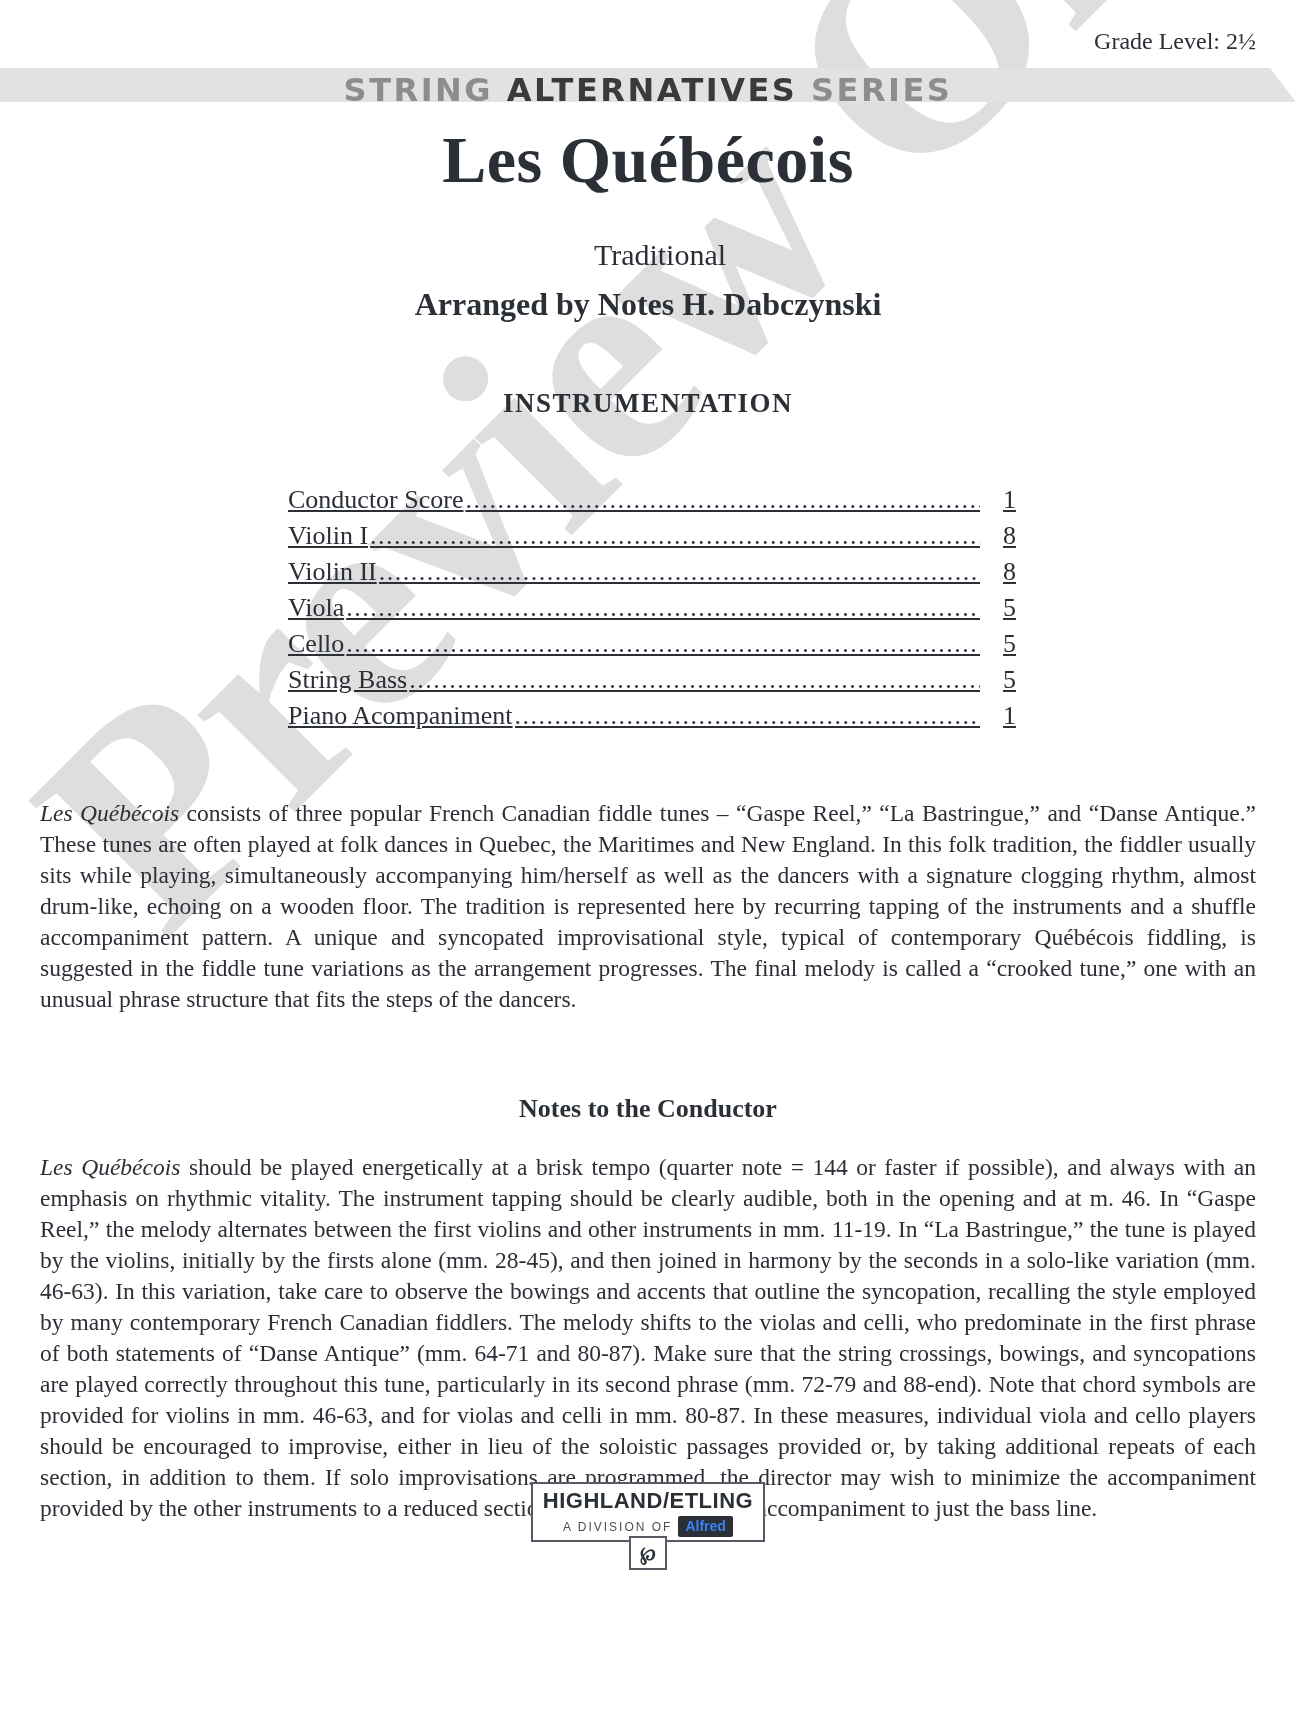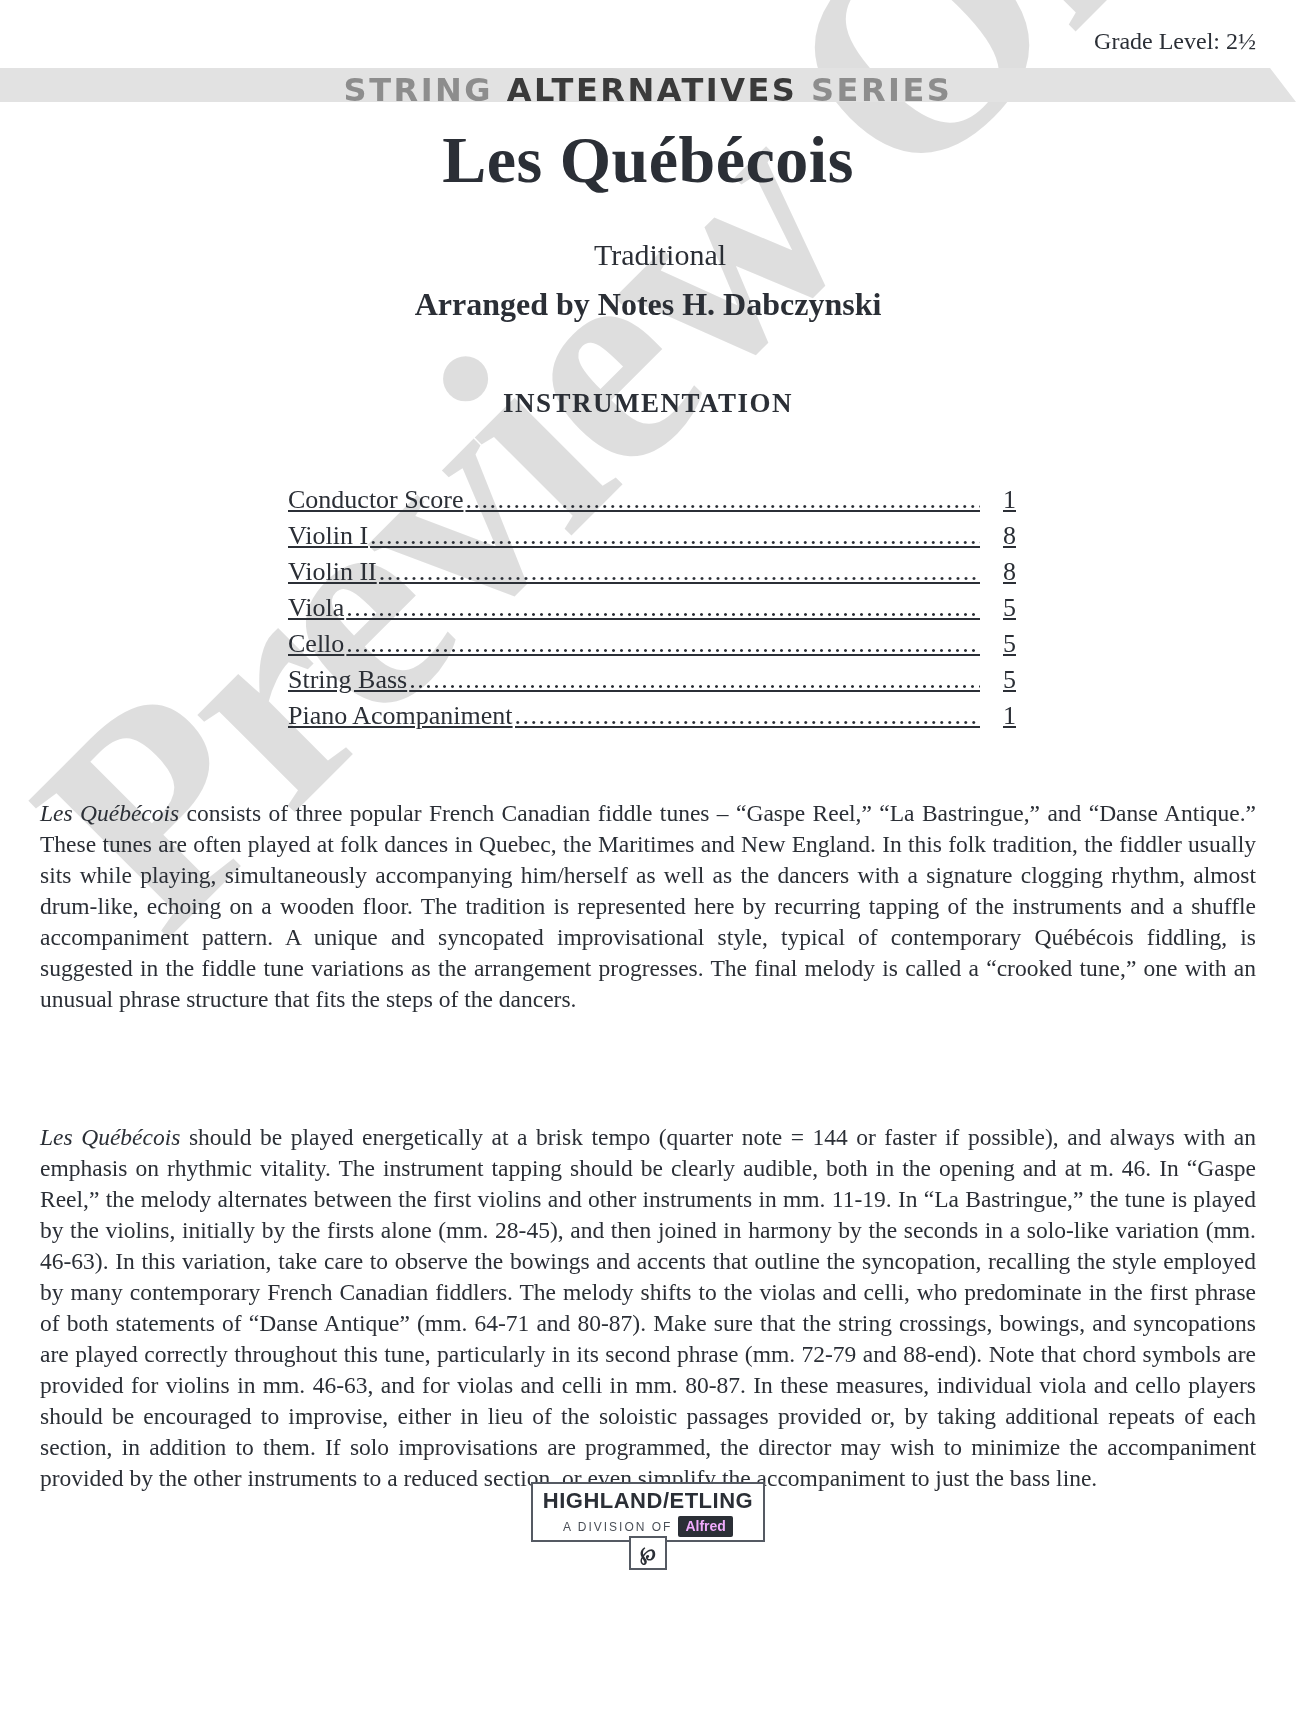--- a/index.html
+++ b/index.html
@@ -233,21 +233,21 @@
   .logo-division {
     font-family: "Liberation Sans", sans-serif;
     font-size: 12px;
     letter-spacing: 2px;
     color: #4a4f57;
   }
   .logo-alfred {
     font-family: "Liberation Sans", sans-serif;
     font-size: 14px;
     font-weight: 700;
-    color: #f0abfc;
+    color: #3b82f6;
     background: #2b2f36;
     padding: 1px 7px 2px 7px;
     border-radius: 2px;
   }
   .logo-mark {
     position: absolute;
     left: 50%;
     transform: translateX(-50%);
     bottom: -30px;
     width: 34px;
@@ -331,20 +331,21 @@
       <span class="instr-count">1</span>
     </div>
 
   </div>
 
   <div class="notes-block" id="program-notes-block">
     <p class="body-par first"><span class="it">Les Québécois</span><span> consists of three popular French Canadian fiddle tunes – “Gaspe Reel,” “La Bastringue,” and “Danse Antique.” These tunes are often played at folk dances in Quebec, the Maritimes and New England. In this folk tradition, the fiddler usually sits while playing, simultaneously accompanying him/herself as well as the dancers with a signature clogging rhythm, almost drum-like, echoing on a wooden floor. The tradition is represented here by recurring tapping of the instruments and a shuffle accompaniment pattern. A unique and syncopated improvisational style, typical of contemporary Québécois fiddling, is suggested in the fiddle tune variations as the arrangement progresses. The final melody is called a “crooked tune,” one with an unusual phrase structure that fits the steps of the dancers.</span></p>
   </div>
 
   <div class="notes-block" id="conductor-notes-block">
+    <div class="section-heading">Notes to the Conductor</div>
     <p class="body-par first"><span class="it">Les Québécois</span><span> should be played energetically at a brisk tempo (quarter note = 144 or faster if possible), and always with an emphasis on rhythmic vitality. The instrument tapping should be clearly audible, both in the opening and at m. 46. In “Gaspe Reel,” the melody alternates between the first violins and other instruments in mm. 11-19. In “La Bastringue,” the tune is played by the violins, initially by the firsts alone (mm. 28-45), and then joined in harmony by the seconds in a solo-like variation (mm. 46-63). In this variation, take care to observe the bowings and accents that outline the syncopation, recalling the style employed by many contemporary French Canadian fiddlers. The melody shifts to the violas and celli, who predominate in the first phrase of both statements of “Danse Antique” (mm. 64-71 and 80-87). Make sure that the string crossings, bowings, and syncopations are played correctly throughout this tune, particularly in its second phrase (mm. 72-79 and 88-end). Note that chord symbols are provided for violins in mm. 46-63, and for violas and celli in mm. 80-87. In these measures, individual viola and cello players should be encouraged to improvise, either in lieu of the soloistic passages provided or, by taking additional repeats of each section, in addition to them. If solo improvisations are programmed, the director may wish to minimize the accompaniment provided by the other instruments to a reduced section, or even simplify the accompaniment to just the bass line.</span></p>
   </div>
 
   <div class="logo-wrap">
     <div class="logo-box">
       <div class="logo-name">HIGHLAND/ETLING</div>
       <div class="logo-sub">
         <span class="logo-division">A DIVISION OF</span>
         <span class="logo-alfred">Alfred</span>
       </div>

